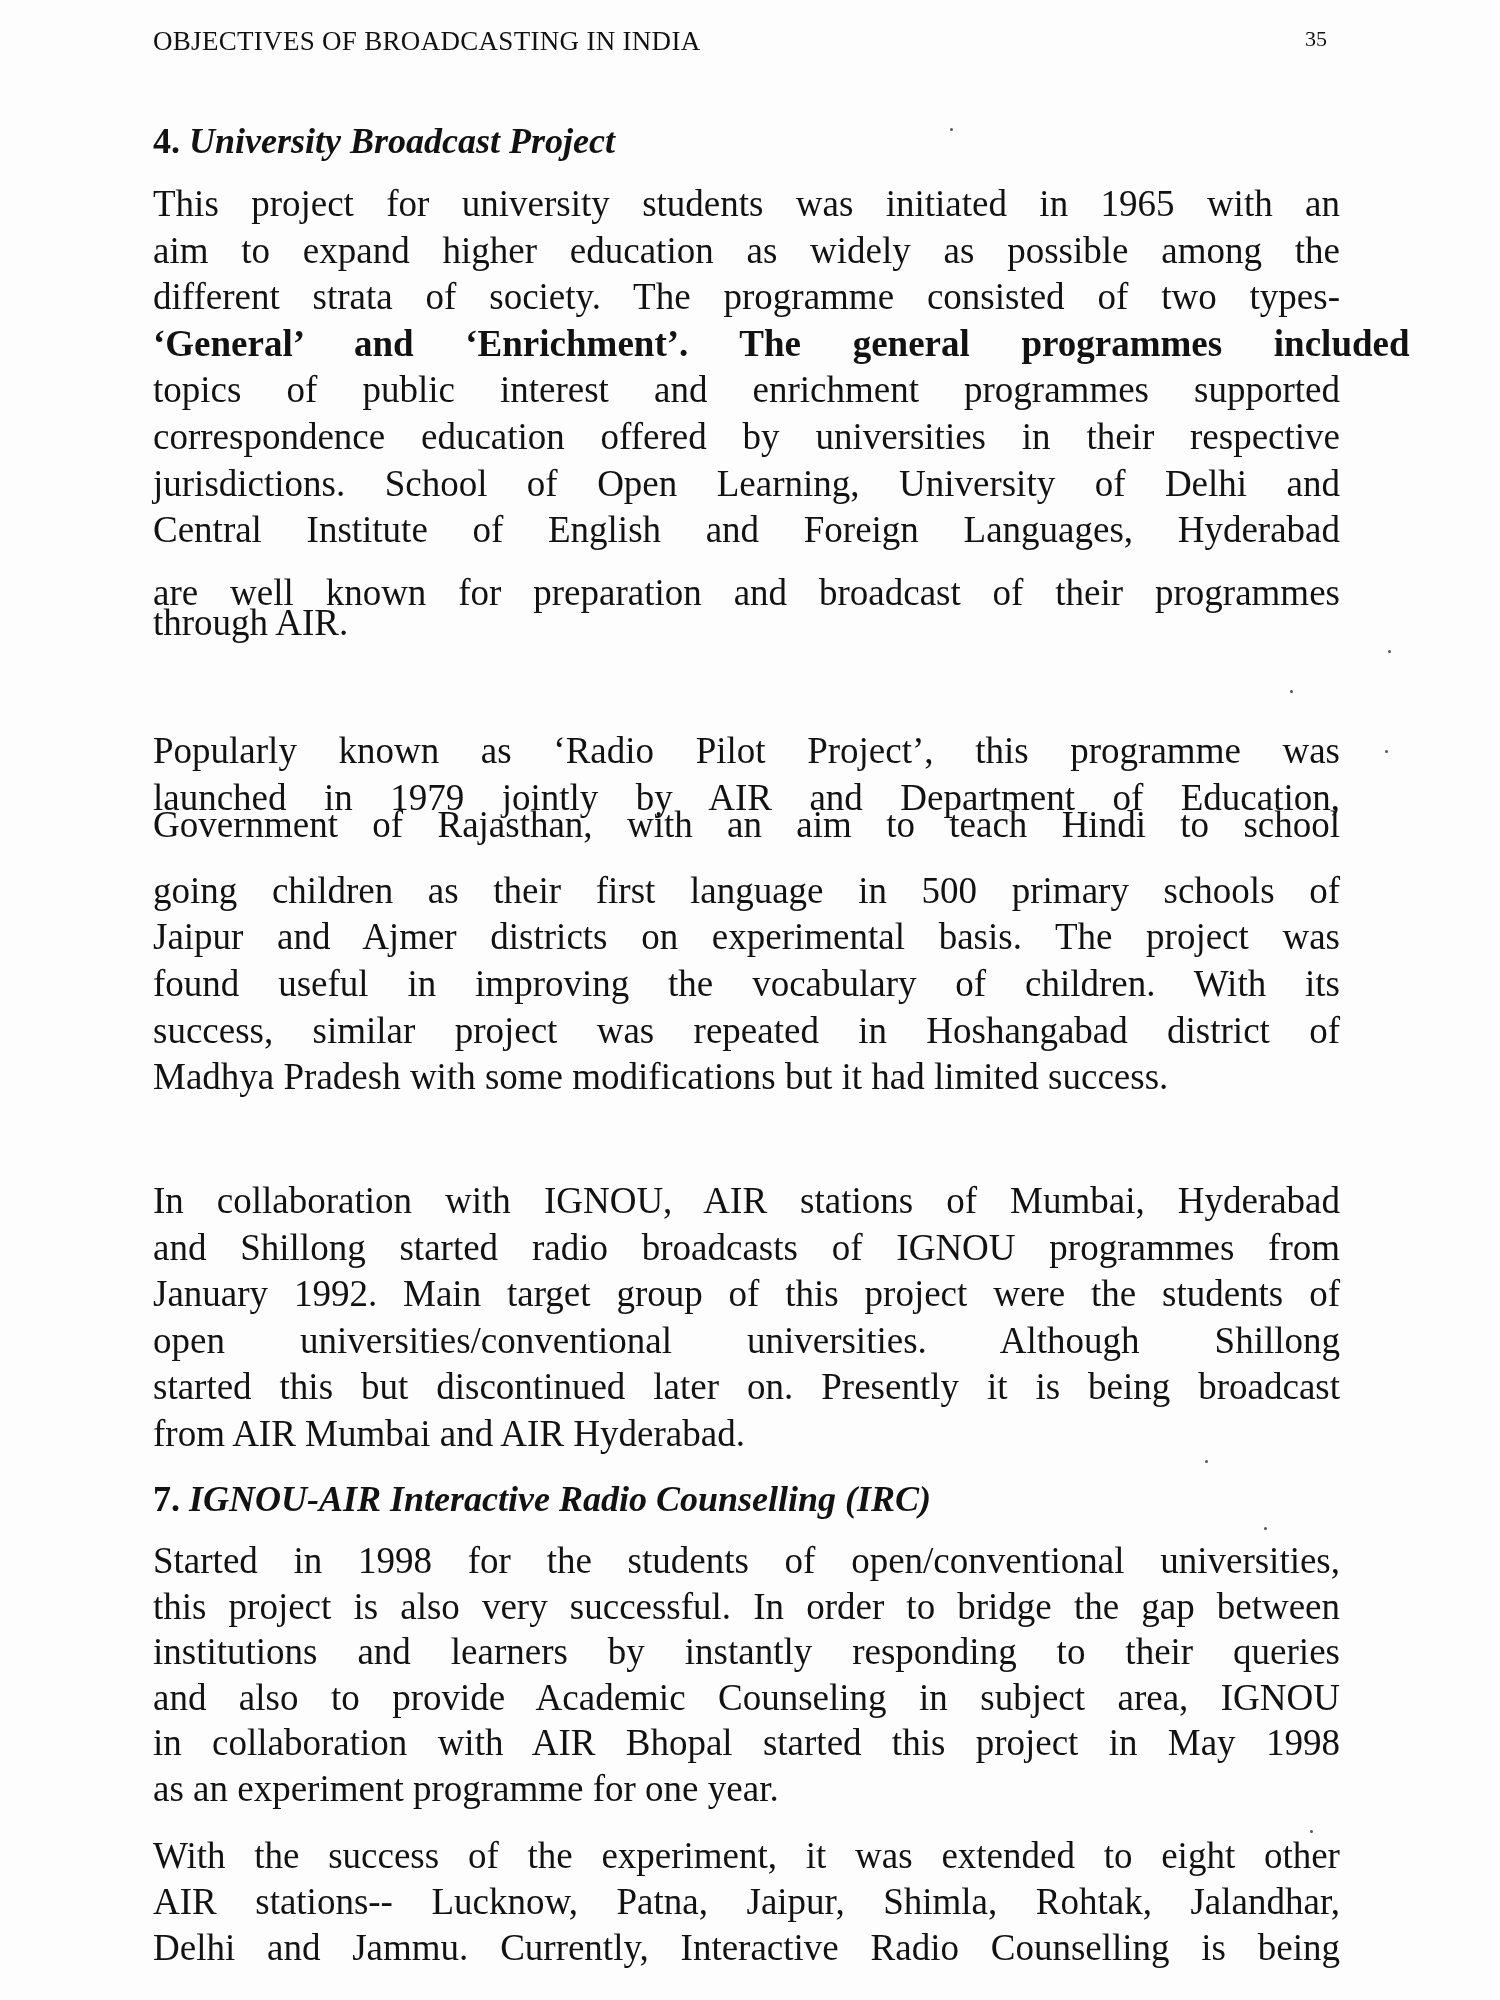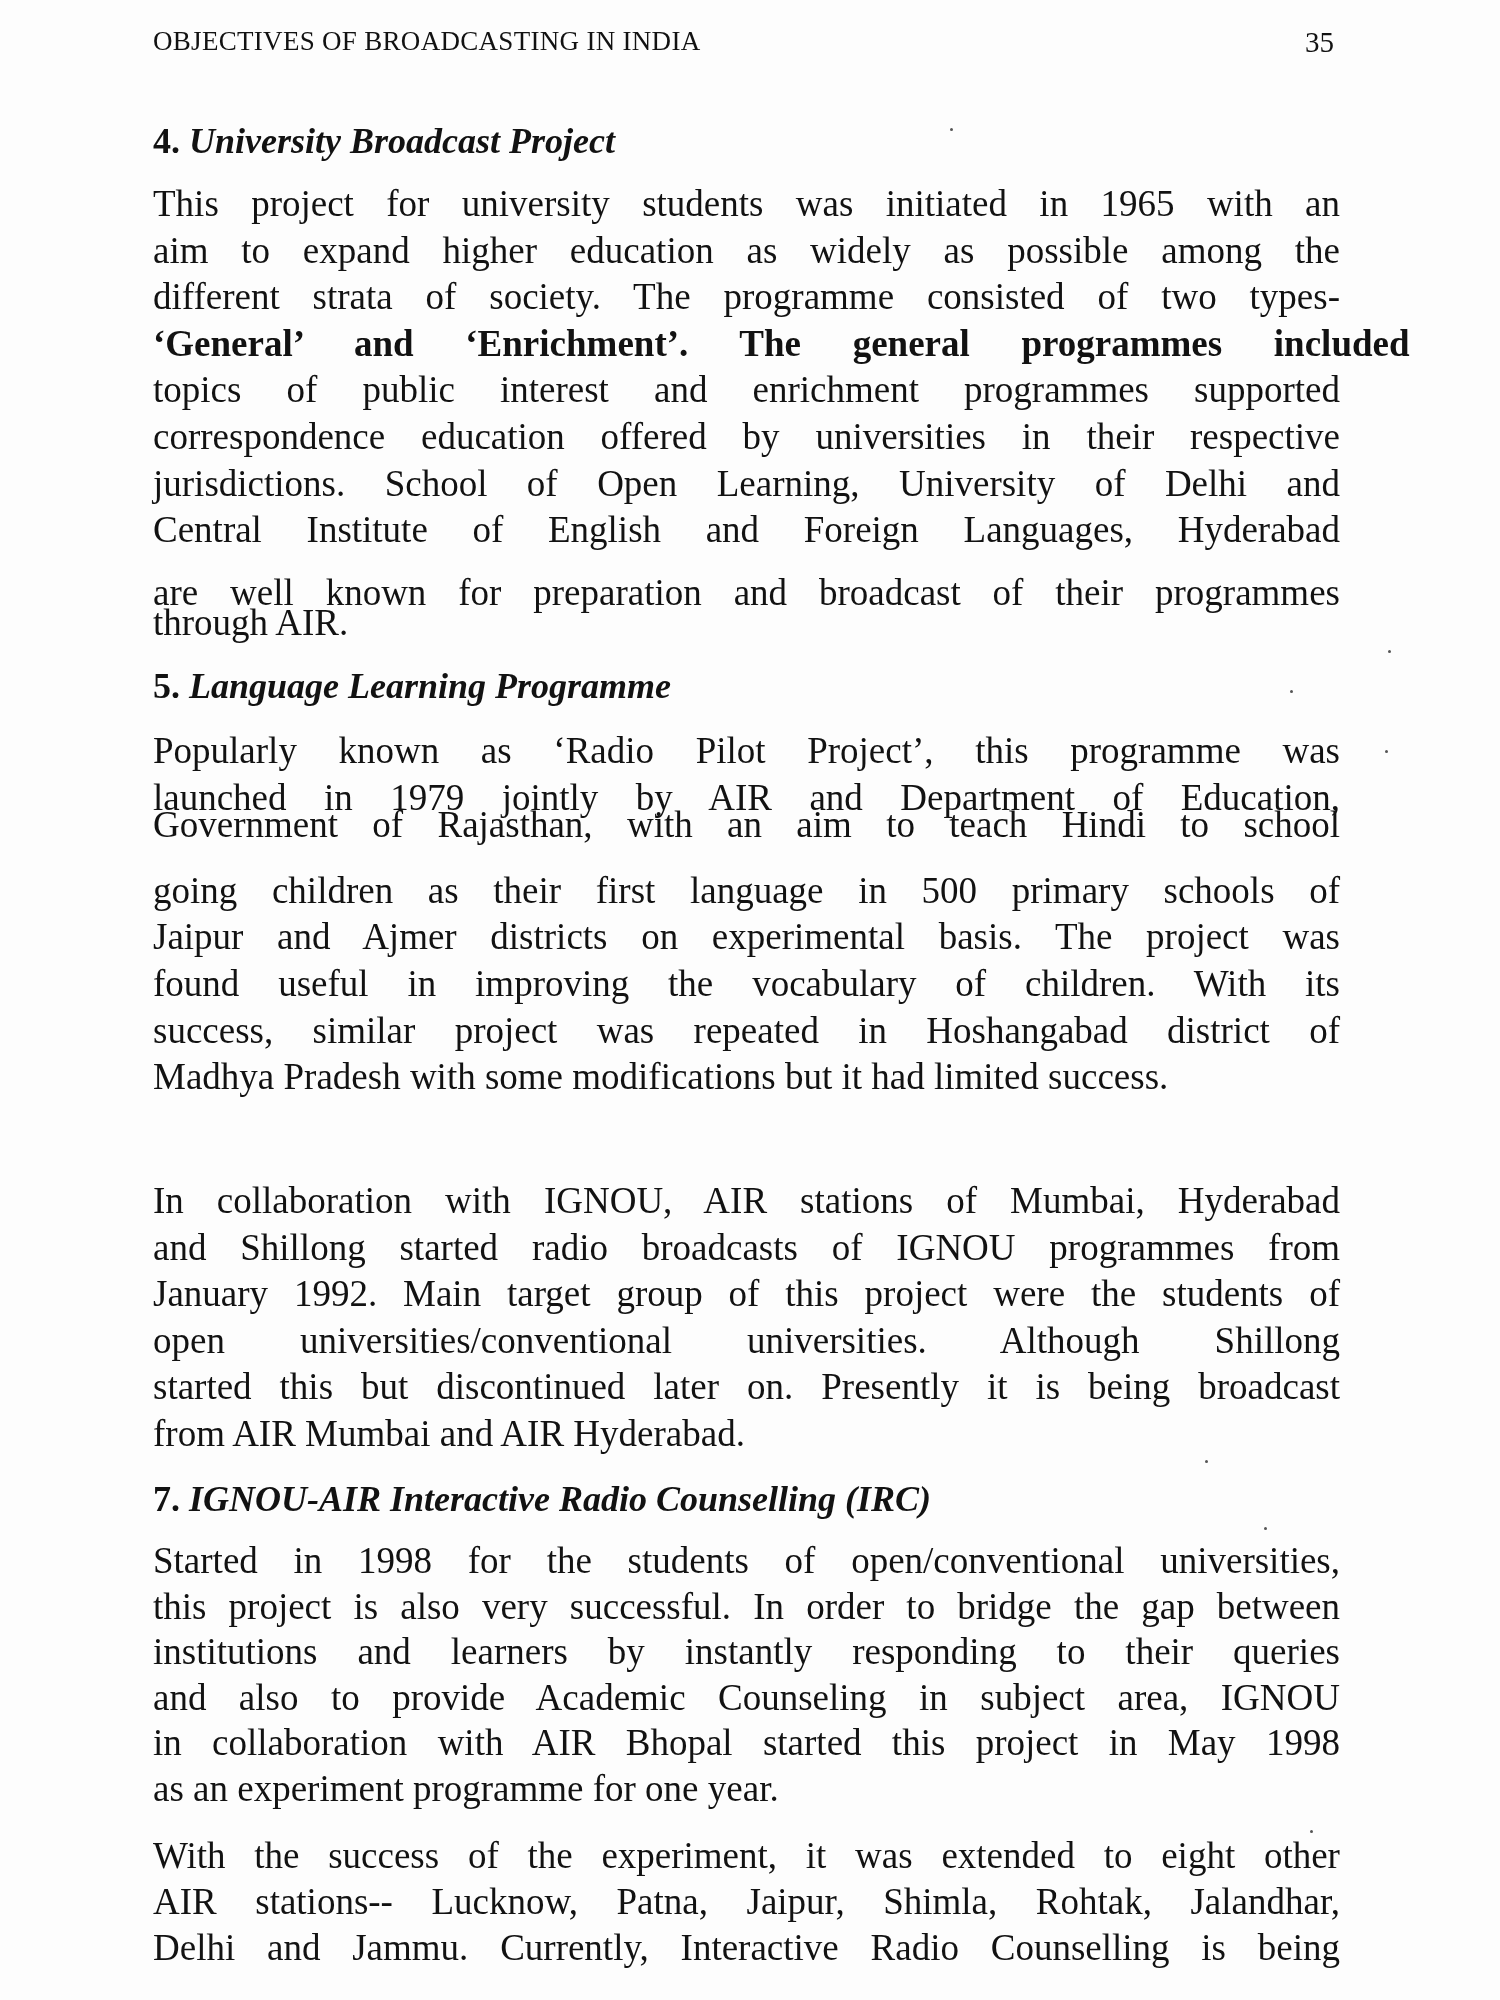--- a/index.html
+++ b/index.html
@@ -1,20 +1,20 @@
 <!DOCTYPE html>
 <html><head>
 <meta charset="utf-8">
 <style>
   html, body { margin: 0; padding: 0; background: #ffffff; }
   body { width: 1500px; height: 2000px; position: relative; overflow: hidden;
          font-family: "Liberation Serif", "DejaVu Serif", serif; color: #121212; }
   .page { position: absolute; left: 0; top: 0; width: 1500px; height: 2000px; background: #fdfdfd; }
   .running-head { position: absolute; left: 153px; top: 28px; font-size: 27px; letter-spacing: 0.3px; white-space: nowrap; line-height: 1; }
-  .page-number { position: absolute; left: 1305px; top: 28px; font-size: 29px; line-height: 1; }
+  .page-number { position: absolute; left: 1305px; top: 28px; font-size: 22px; line-height: 1; }
   .line { position: absolute; left: 153px; width: 1187px; height: 46px; font-size: 37px; line-height: 46px; white-space: nowrap; }
   .line .inner { display: inline-block; transform-origin: left center; white-space: nowrap; }
   .heading { position: absolute; left: 153px; height: 46px; font-size: 36px; line-height: 46px; font-weight: bold; white-space: nowrap; }
   .heading .num { font-style: normal; }
   .heading .title { font-style: italic; }
   .speck { position: absolute; width: 3px; height: 3px; border-radius: 50%; background: #555; }
 </style>
 </head>
 <body>
 
@@ -32,24 +32,20 @@
       <div class="line" style="top: 274.2px;"><span class="inner" style="word-spacing: 23.62px;">different strata of society. The programme consisted of two types-</span></div>
       <div class="line" style="top: 320.8px;"><span class="inner" style="word-spacing: 42.42px; font-weight: bold;">‘General’ and ‘Enrichment’. The general programmes included</span></div>
       <div class="line" style="top: 367.4px;"><span class="inner" style="word-spacing: 35.85px;">topics of public interest and enrichment programmes supported</span></div>
       <div class="line" style="top: 414px;"><span class="inner" style="word-spacing: 26.57px;">correspondence education offered by universities in their respective</span></div>
       <div class="line" style="top: 460.6px;"><span class="inner" style="word-spacing: 30.2px;">jurisdictions. School of Open Learning, University of Delhi and</span></div>
       <div class="line" style="top: 507.2px;"><span class="inner" style="word-spacing: 35.41px;">Central Institute of English and Foreign Languages, Hyderabad</span></div>
       <div class="line" style="top: 553.8px;"><span class="inner" style="word-spacing: 22.64px; margin-top: 16px;">are well known for preparation and broadcast of their programmes</span></div>
       <div class="line" style="top: 600.4px;"><span class="inner">through AIR.</span></div>
     </div>
 
-  <div class="heading" style="top:663px">
-    <span class="num">5.</span>
-    <span class="title">Language Learning Programme</span>
-  </div>
   <div>
       <div class="line" style="top: 728px;"><span class="inner" style="word-spacing: 32.38px; text-align: right;">Popularly known as ‘Radio Pilot Project’, this programme was</span></div>
       <div class="line" style="top: 774.6px;"><span class="inner" style="word-spacing: 28.22px;">launched in 1979 jointly by AIR and Department of Education,</span></div>
       <div class="line" style="top: 802px;"><span class="inner" style="word-spacing: 25.09px;">Government of Rajasthan, with an aim to teach Hindi to school</span></div>
       <div class="line" style="top: 867.8px;"><span class="inner" style="word-spacing: 25.4px;">going children as their first language in 500 primary schools of</span></div>
       <div class="line" style="top: 914.4px;"><span class="inner" style="word-spacing: 24.42px;">Jaipur and Ajmer districts on experimental basis. The project was</span></div>
       <div class="line" style="top: 961px;"><span class="inner" style="word-spacing: 29.6px;">found useful in improving the vocabulary of children. With its</span></div>
       <div class="line" style="top: 1007.6px;"><span class="inner" style="word-spacing: 30.09px;">success, similar project was repeated in Hoshangabad district of</span></div>
       <div class="line" style="top: 1054.2px;"><span class="inner">Madhya Pradesh with some modifications but it had limited success.</span></div>
     </div>

